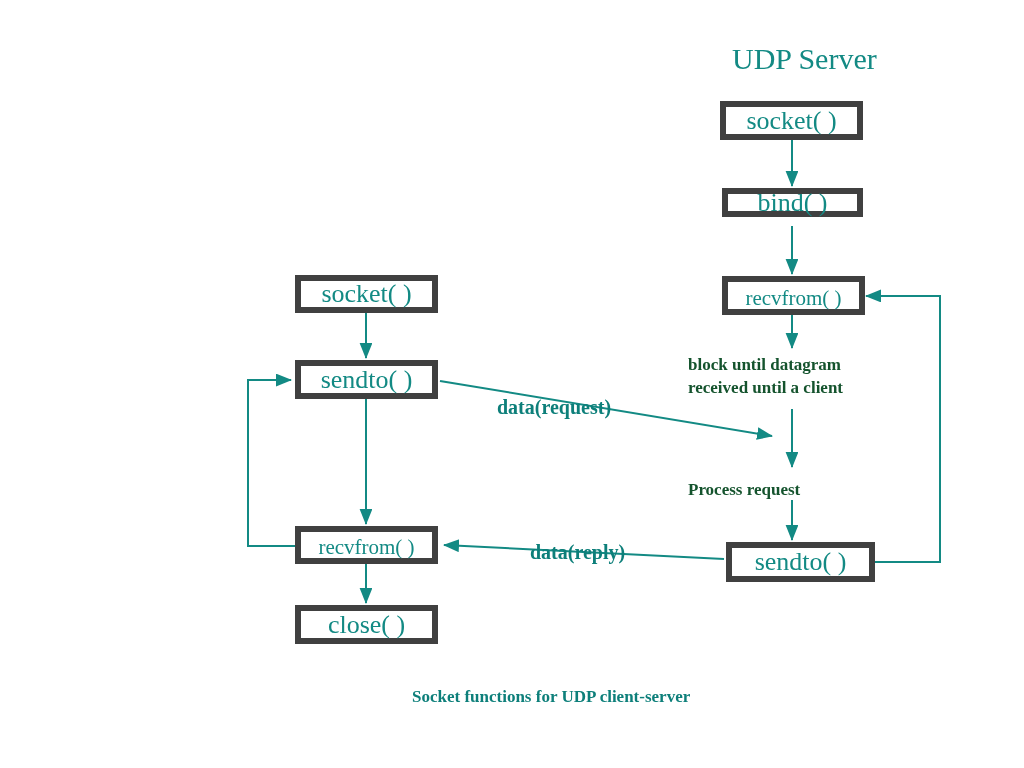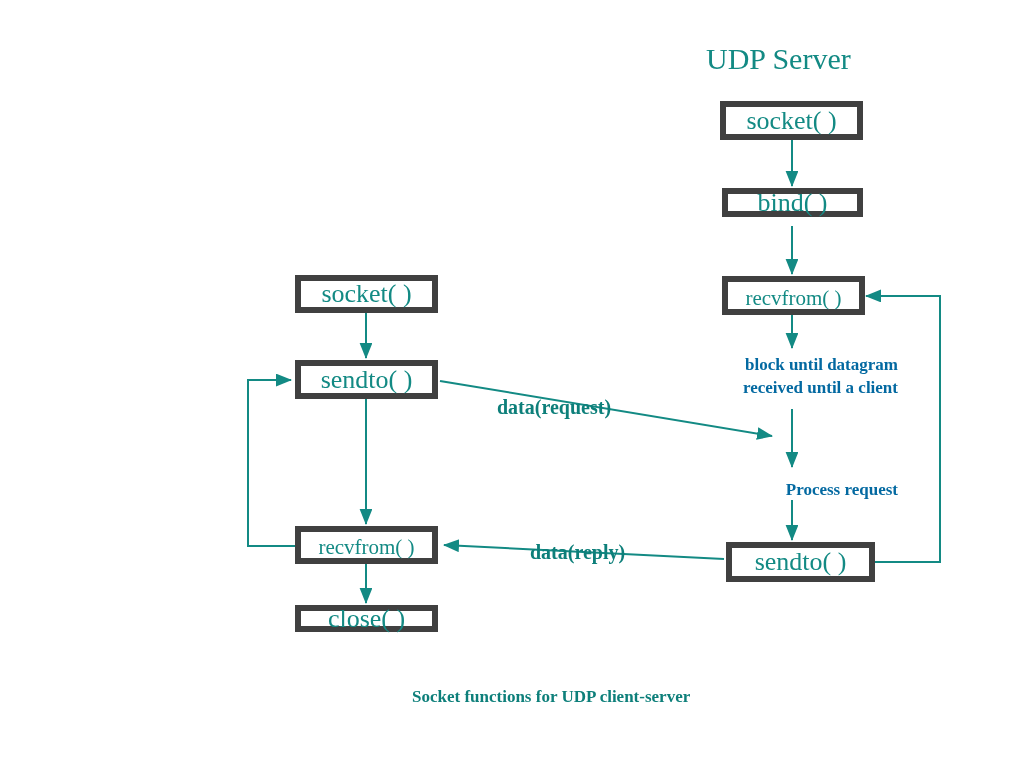--- a/index.html
+++ b/index.html
@@ -42,26 +42,26 @@
   .node-box.small { font-size: 21px; align-items: flex-end; }
   .col-title {
     position: absolute;
     color: #138a84;
     font-family: "Liberation Serif", "DejaVu Serif", serif;
     font-size: 30px;
     white-space: nowrap;
   }
   .note-text {
     position: absolute;
-    color: #0369a1;
+    color: #14532d;
     font-family: "Liberation Serif", "DejaVu Serif", serif;
     font-weight: bold;
     font-size: 17px;
     white-space: nowrap;
-    text-align: right;
+    text-align: left;
     line-height: 1.35;
   }
   .edge-label {
     position: absolute;
     color: #0d7f7a;
     font-family: "Liberation Serif", "DejaVu Serif", serif;
     font-weight: bold;
     font-size: 20px;
     white-space: nowrap;
   }
@@ -104,21 +104,21 @@
 
     <line x1="366" y1="563" x2="366" y2="603" stroke="#138a84" stroke-width="2" marker-end="url(#ah)"></line>
 
     <path d="M295,546 L248,546 L248,380 L291,380" fill="none" stroke="#138a84" stroke-width="2" marker-end="url(#ah)"></path>
 
     <line x1="440" y1="381" x2="772" y2="436" stroke="#138a84" stroke-width="2" marker-end="url(#ah)"></line>
 
     <line x1="724" y1="559" x2="444" y2="545" stroke="#138a84" stroke-width="2" marker-end="url(#ah)"></line>
   </svg>
 
-  <div class="col-title" style="left:706px; top:42px;">UDP Server</div>
+  <div class="col-title" style="left:732px; top:42px;">UDP Server</div>
 
   <div class="node-box big" style="left:720px; top:101px; width:143px; height:39px;">
     <span>socket( )</span>
   </div>
 
   <div class="node-box big" style="left:722px; top:188px; width:141px; height:29px;">
     <span>bind( )</span>
   </div>
 
   <div class="node-box small" style="left:722px; top:276px; width:143px; height:39px;">
@@ -144,21 +144,21 @@
   </div>
 
   <div class="node-box big" style="left:295px; top:360px; width:143px; height:39px;">
     <span>sendto( )</span>
   </div>
 
   <div class="node-box small" style="left:295px; top:526px; width:143px; height:38px;">
     <span>recvfrom( )</span>
   </div>
 
-  <div class="node-box big" style="left:295px; top:605px; width:143px; height:27px;">
+  <div class="node-box big" style="left:295px; top:605px; width:143px; height:39px;">
     <span>close( )</span>
   </div>
 
   <div class="edge-label" style="left:497px; top:396px;">data(request)</div>
 
   <div class="edge-label" style="left:530px; top:541px;">data(reply)</div>
 
   <div class="caption" style="left:412px; top:679px;margin-top:8px;">Socket functions for UDP client-server</div>
 
 </div>

